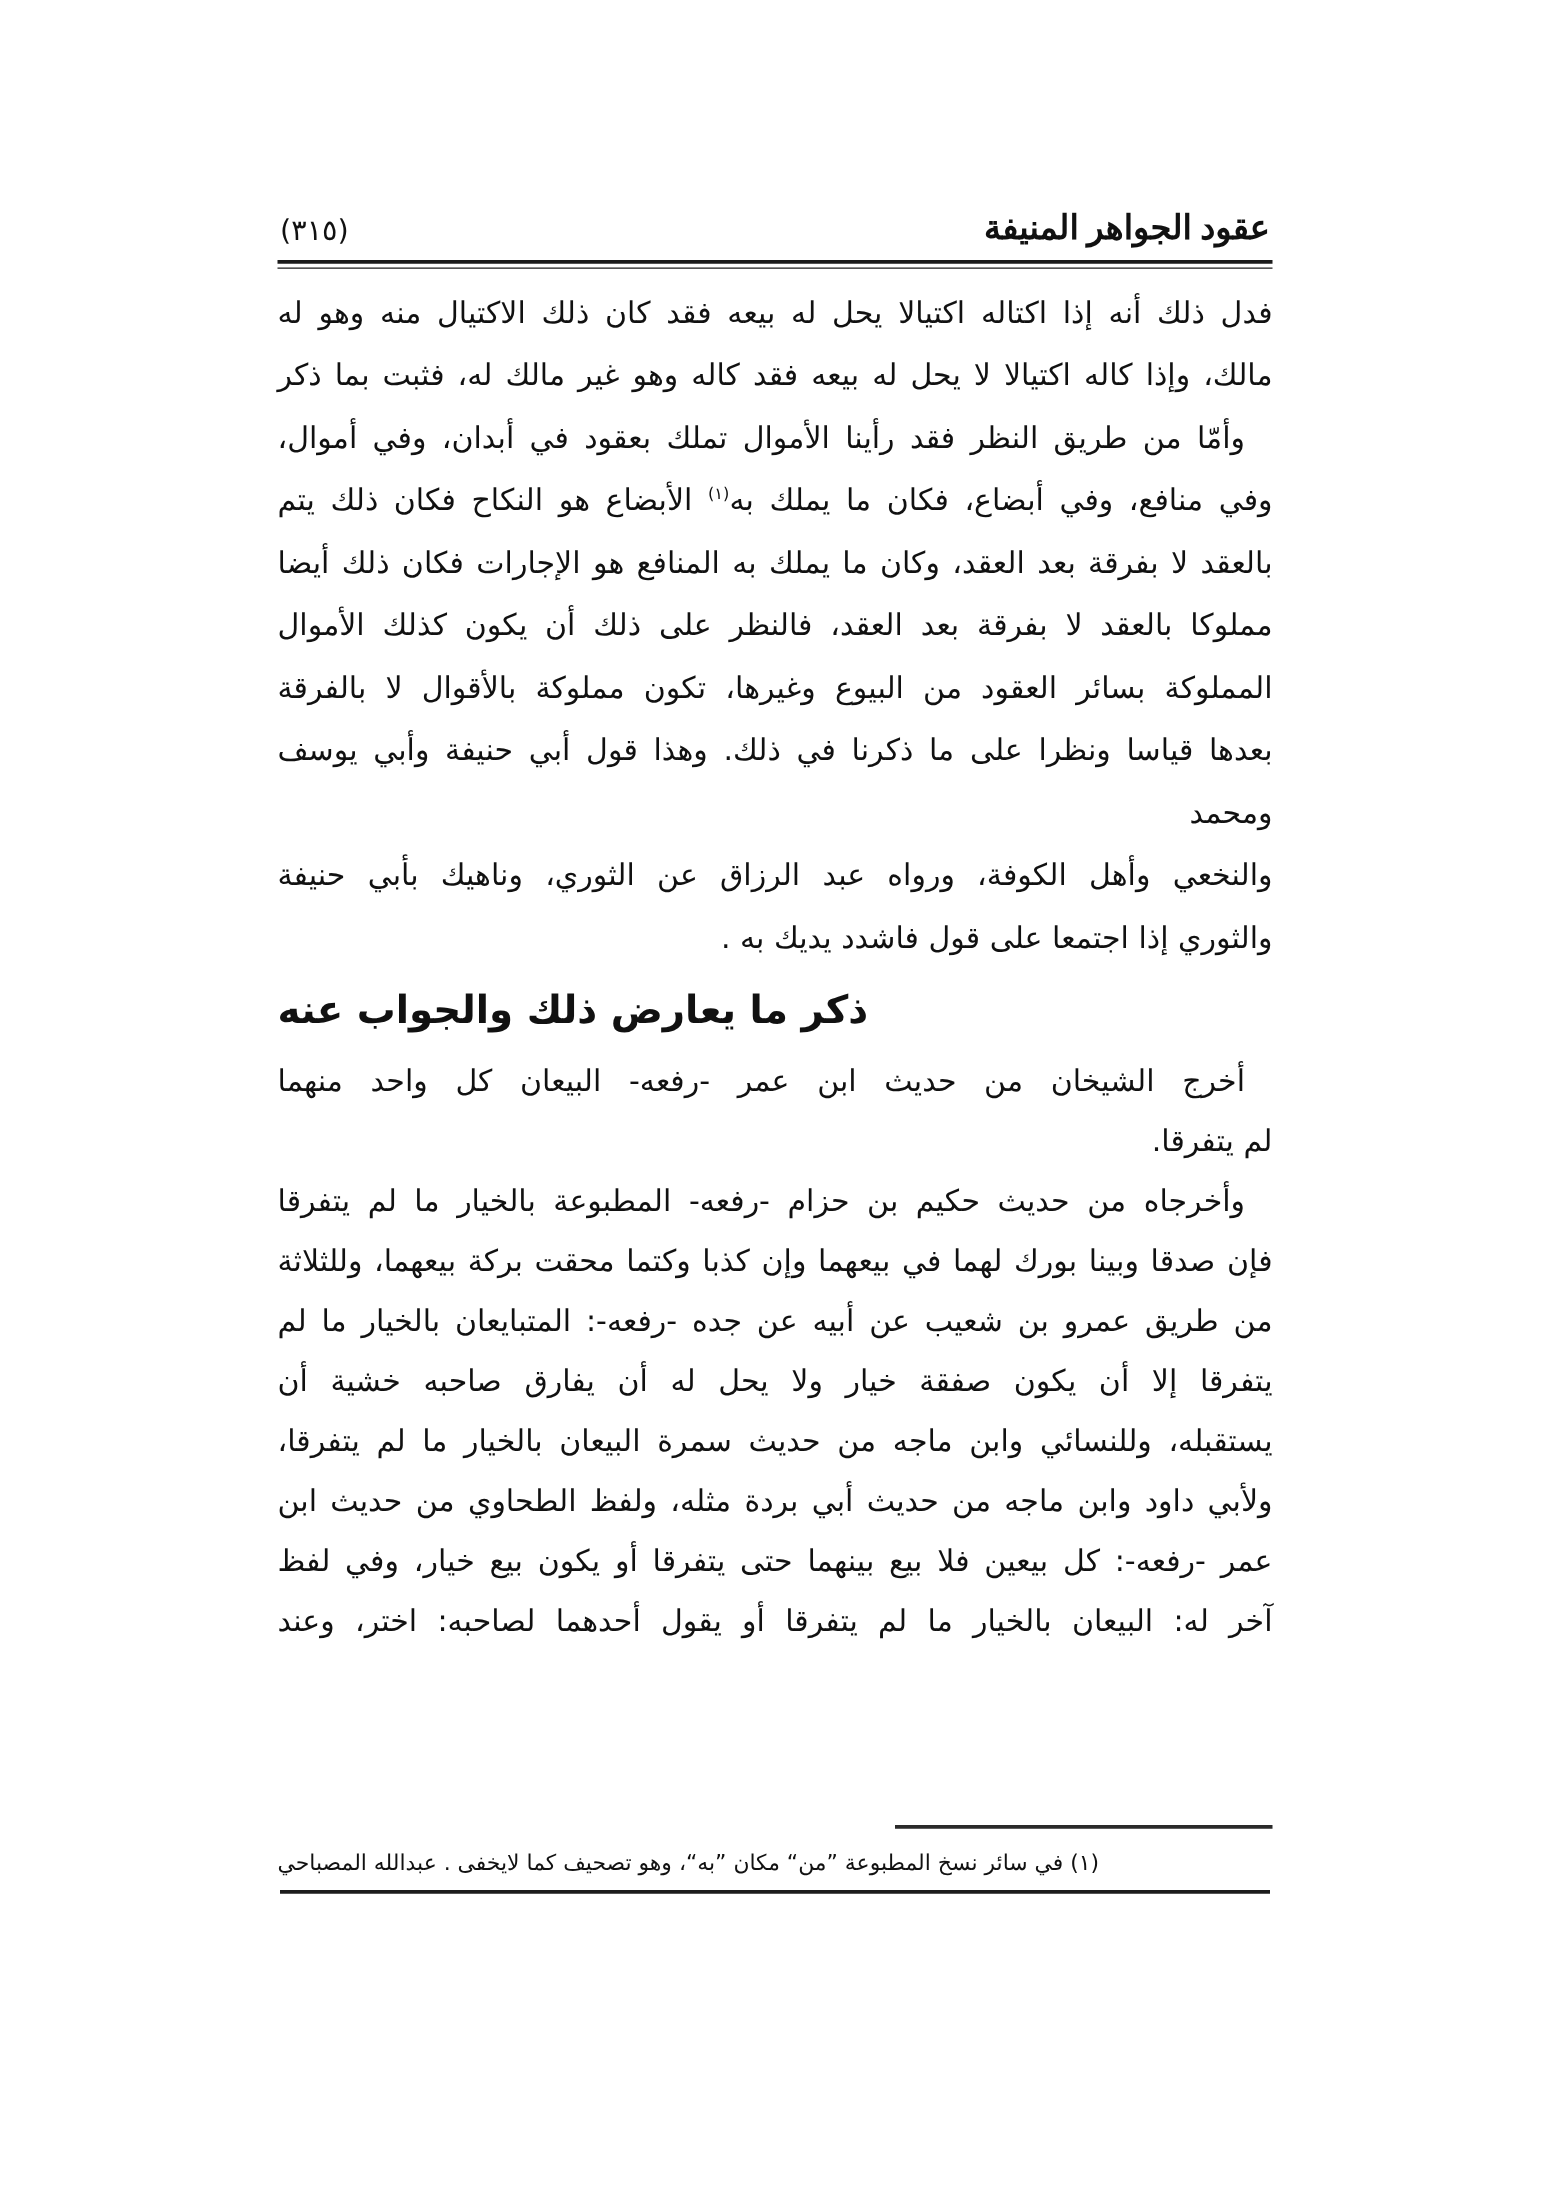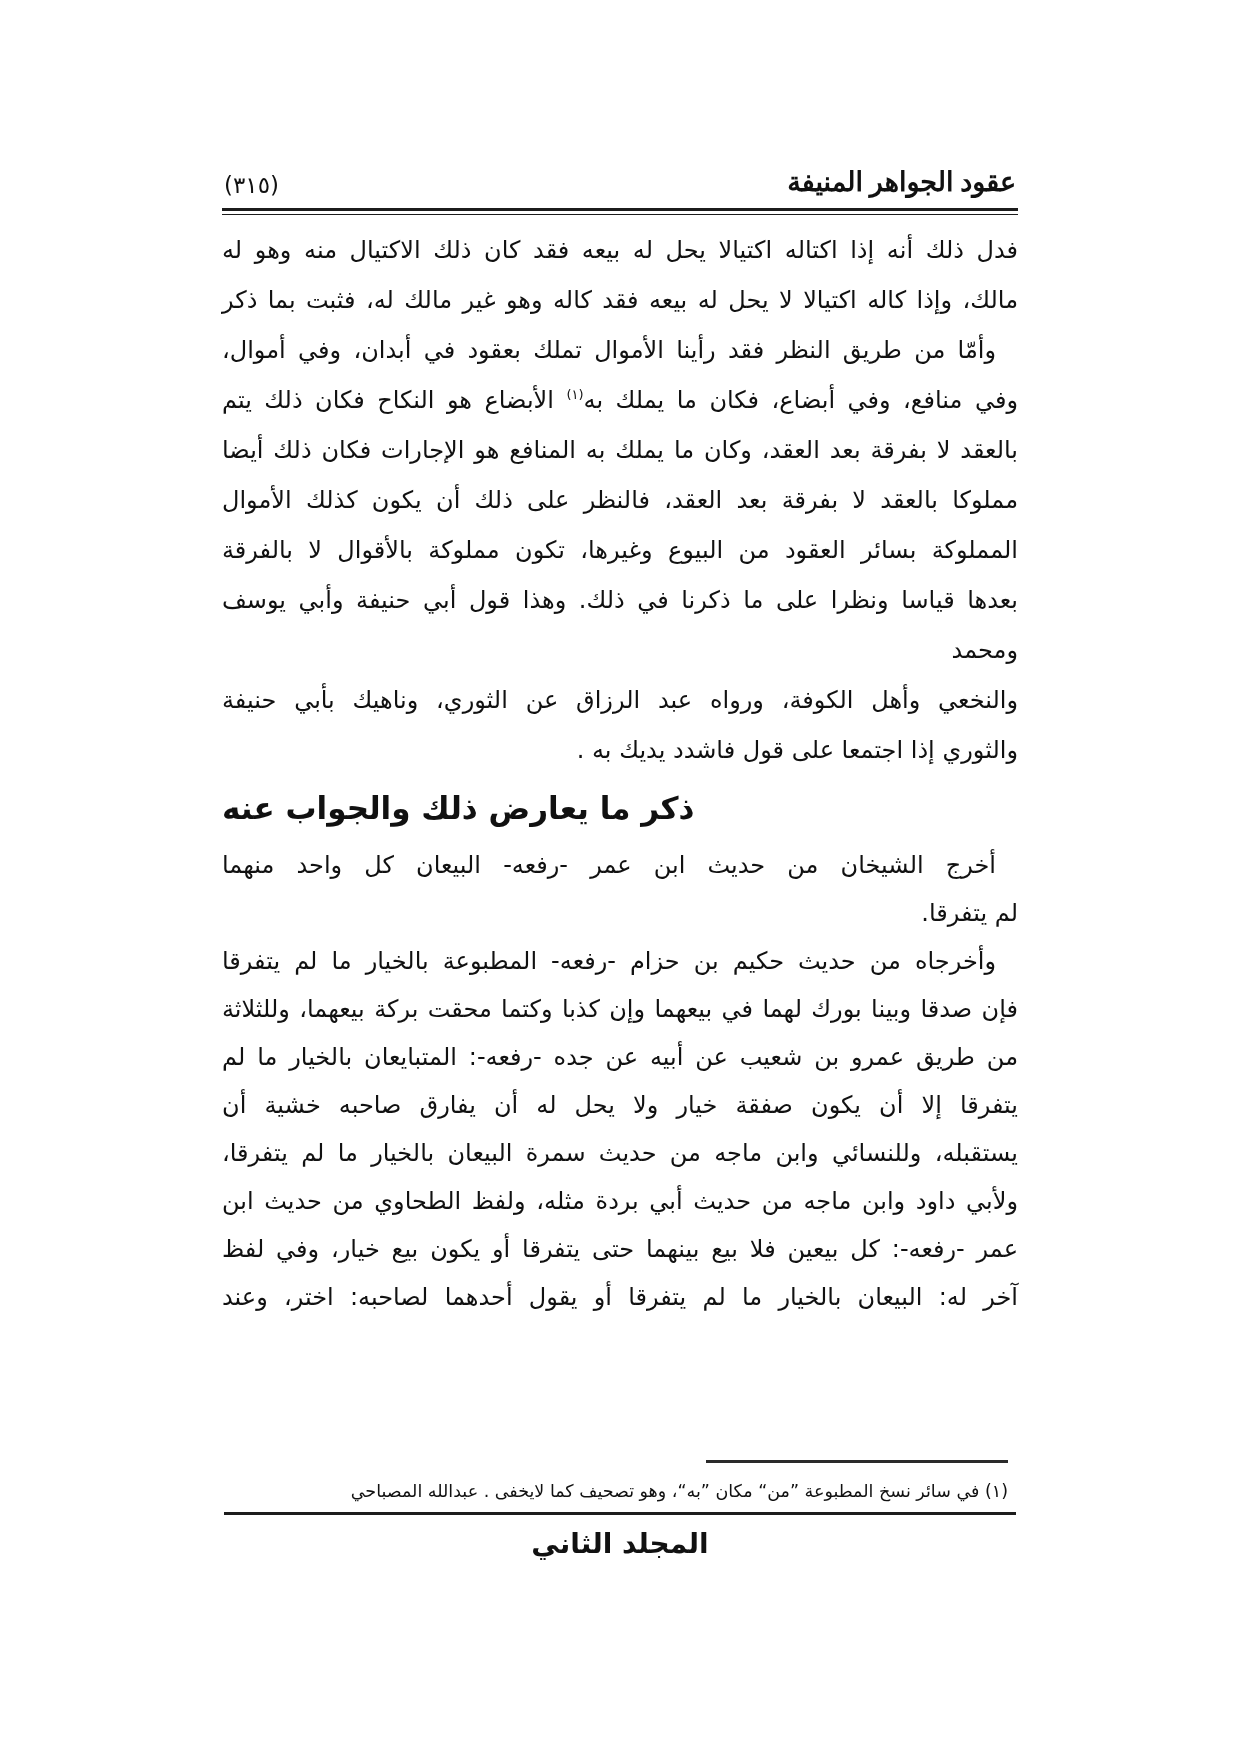--- a/index.html
+++ b/index.html
@@ -60,23 +60,23 @@
   .section-heading {
     text-align: left;
     font-size: 31px;
     font-weight: bold;
     line-height: 58px;
     margin: 4px 0 4px 0;
   }
   .footnote-block {
     position: absolute;
     top: 1460px;
-    right: 232px;
+    right: 222px;
     width: 796px;
-    text-align: right;
+    text-align: left;
   }
   .fn-rule {
     width: 302px;
     height: 0;
     border-top: 3px solid #2a2a2a;
   }
   .fn-line {
     margin-top: 16px;
     font-size: 17.5px;
     line-height: 24px;
@@ -139,14 +139,13 @@
       <div class="line s2">آخر له: البيعان بالخيار ما لم يتفرقا أو يقول أحدهما لصاحبه: اختر، وعند</div>
     </div>
   </div>
 
   <div class="footnote-block">
     <div class="fn-rule"></div>
     <div class="fn-line"><span>(١) </span><span>في سائر نسخ المطبوعة ”من“ مكان ”به“، وهو تصحيف كما لايخفى . عبدالله المصباحي</span></div>
   </div>
 
   <div class="footer-rule"></div>
-  <div class="volume-footer">المجلد الثاني</div>
 </div>
 
 </body></html>

